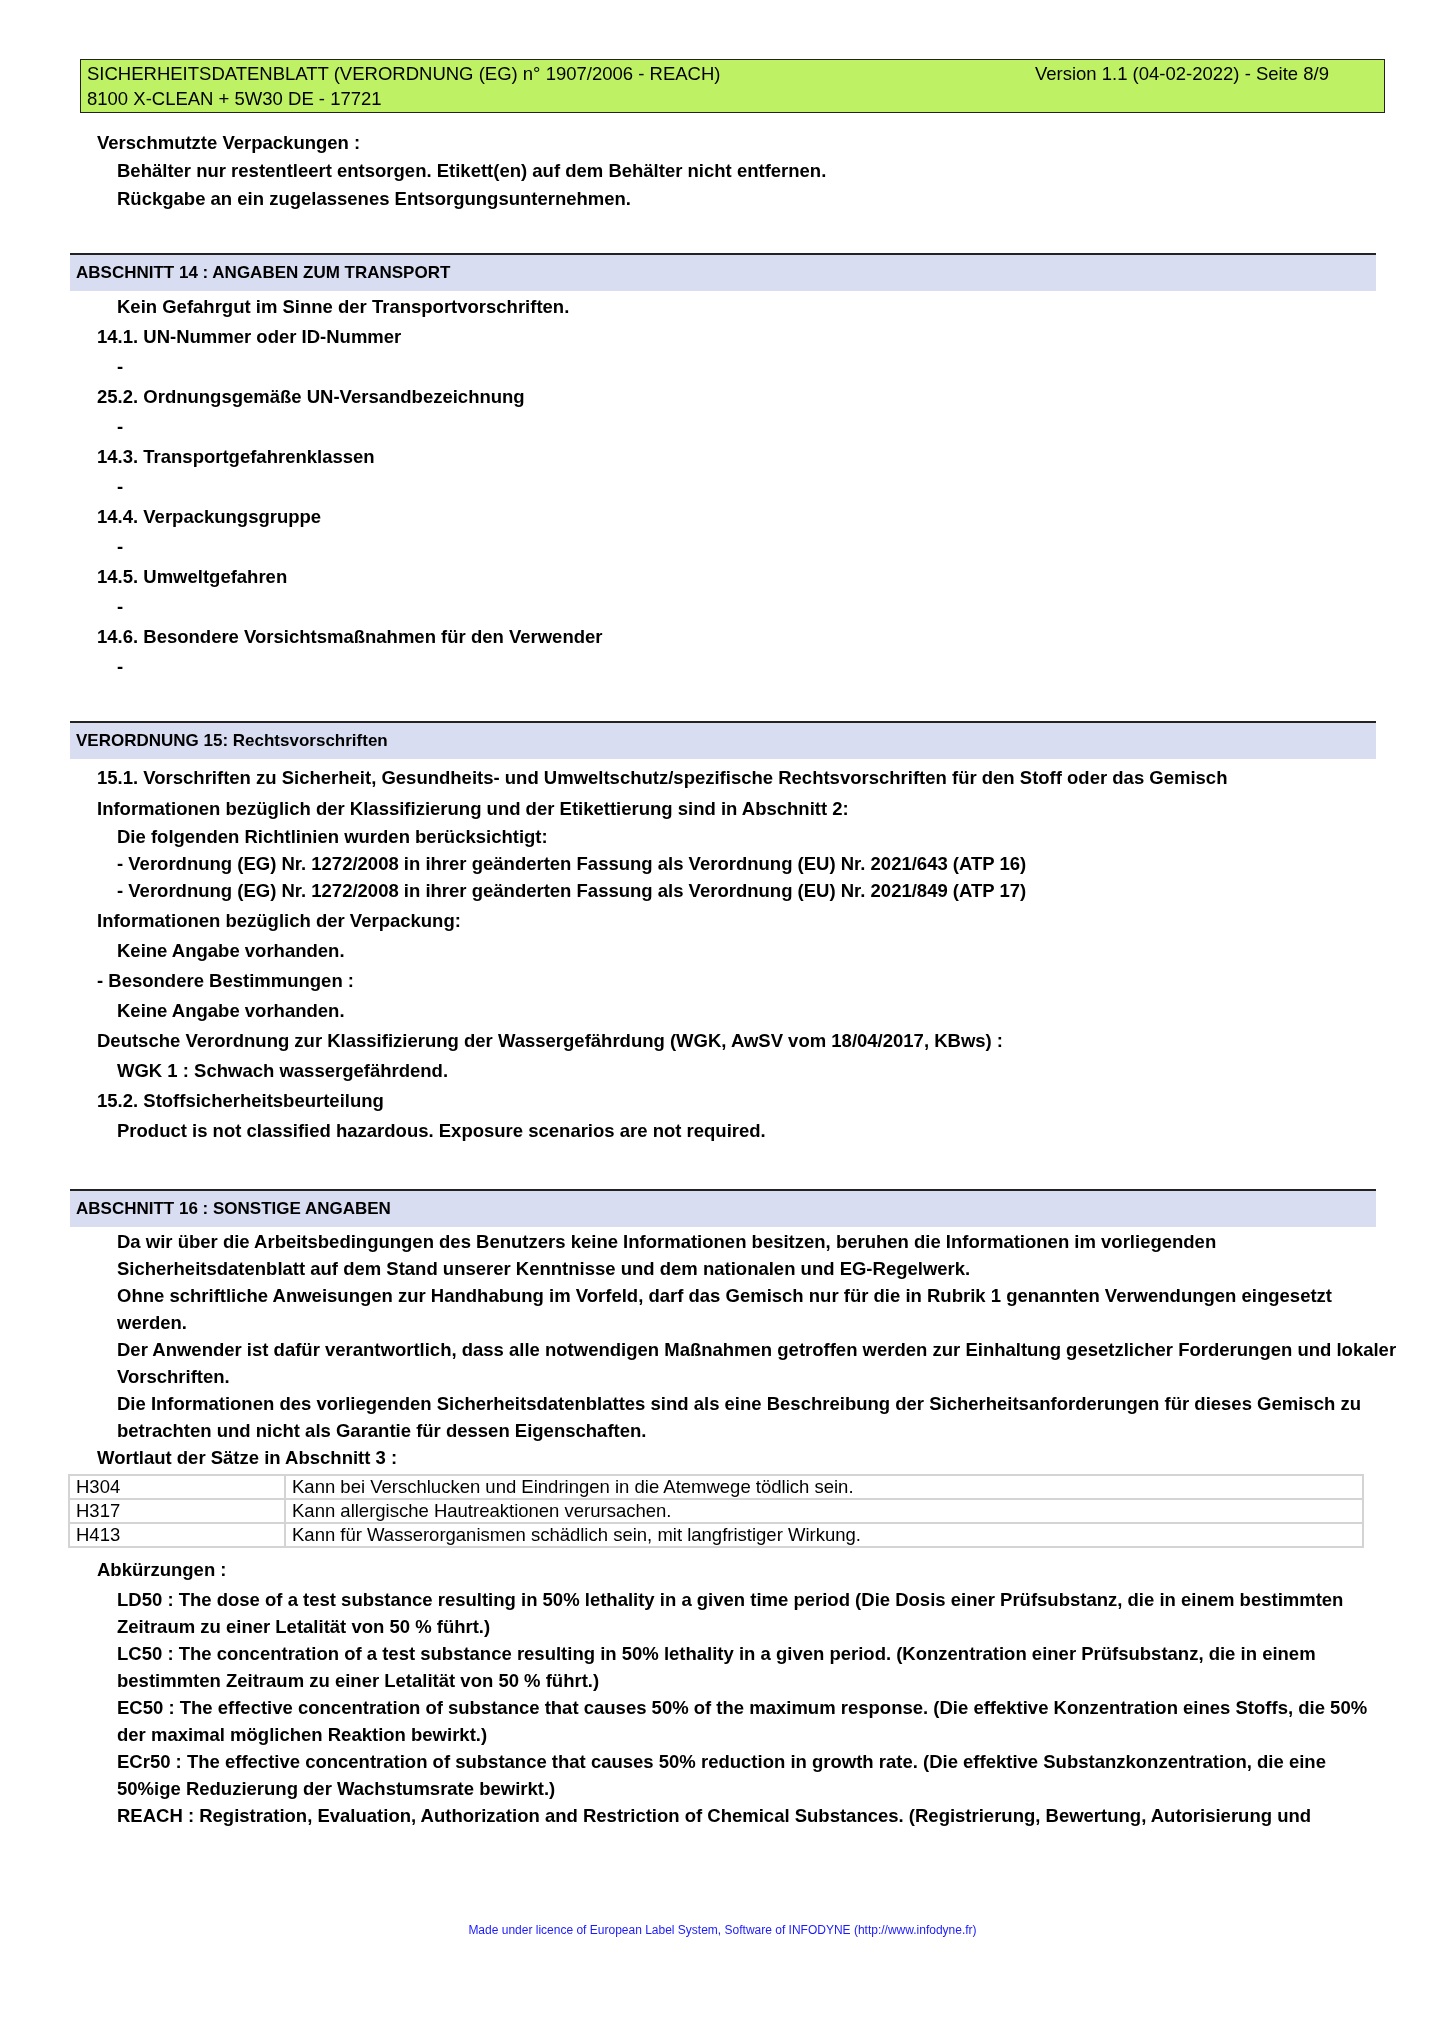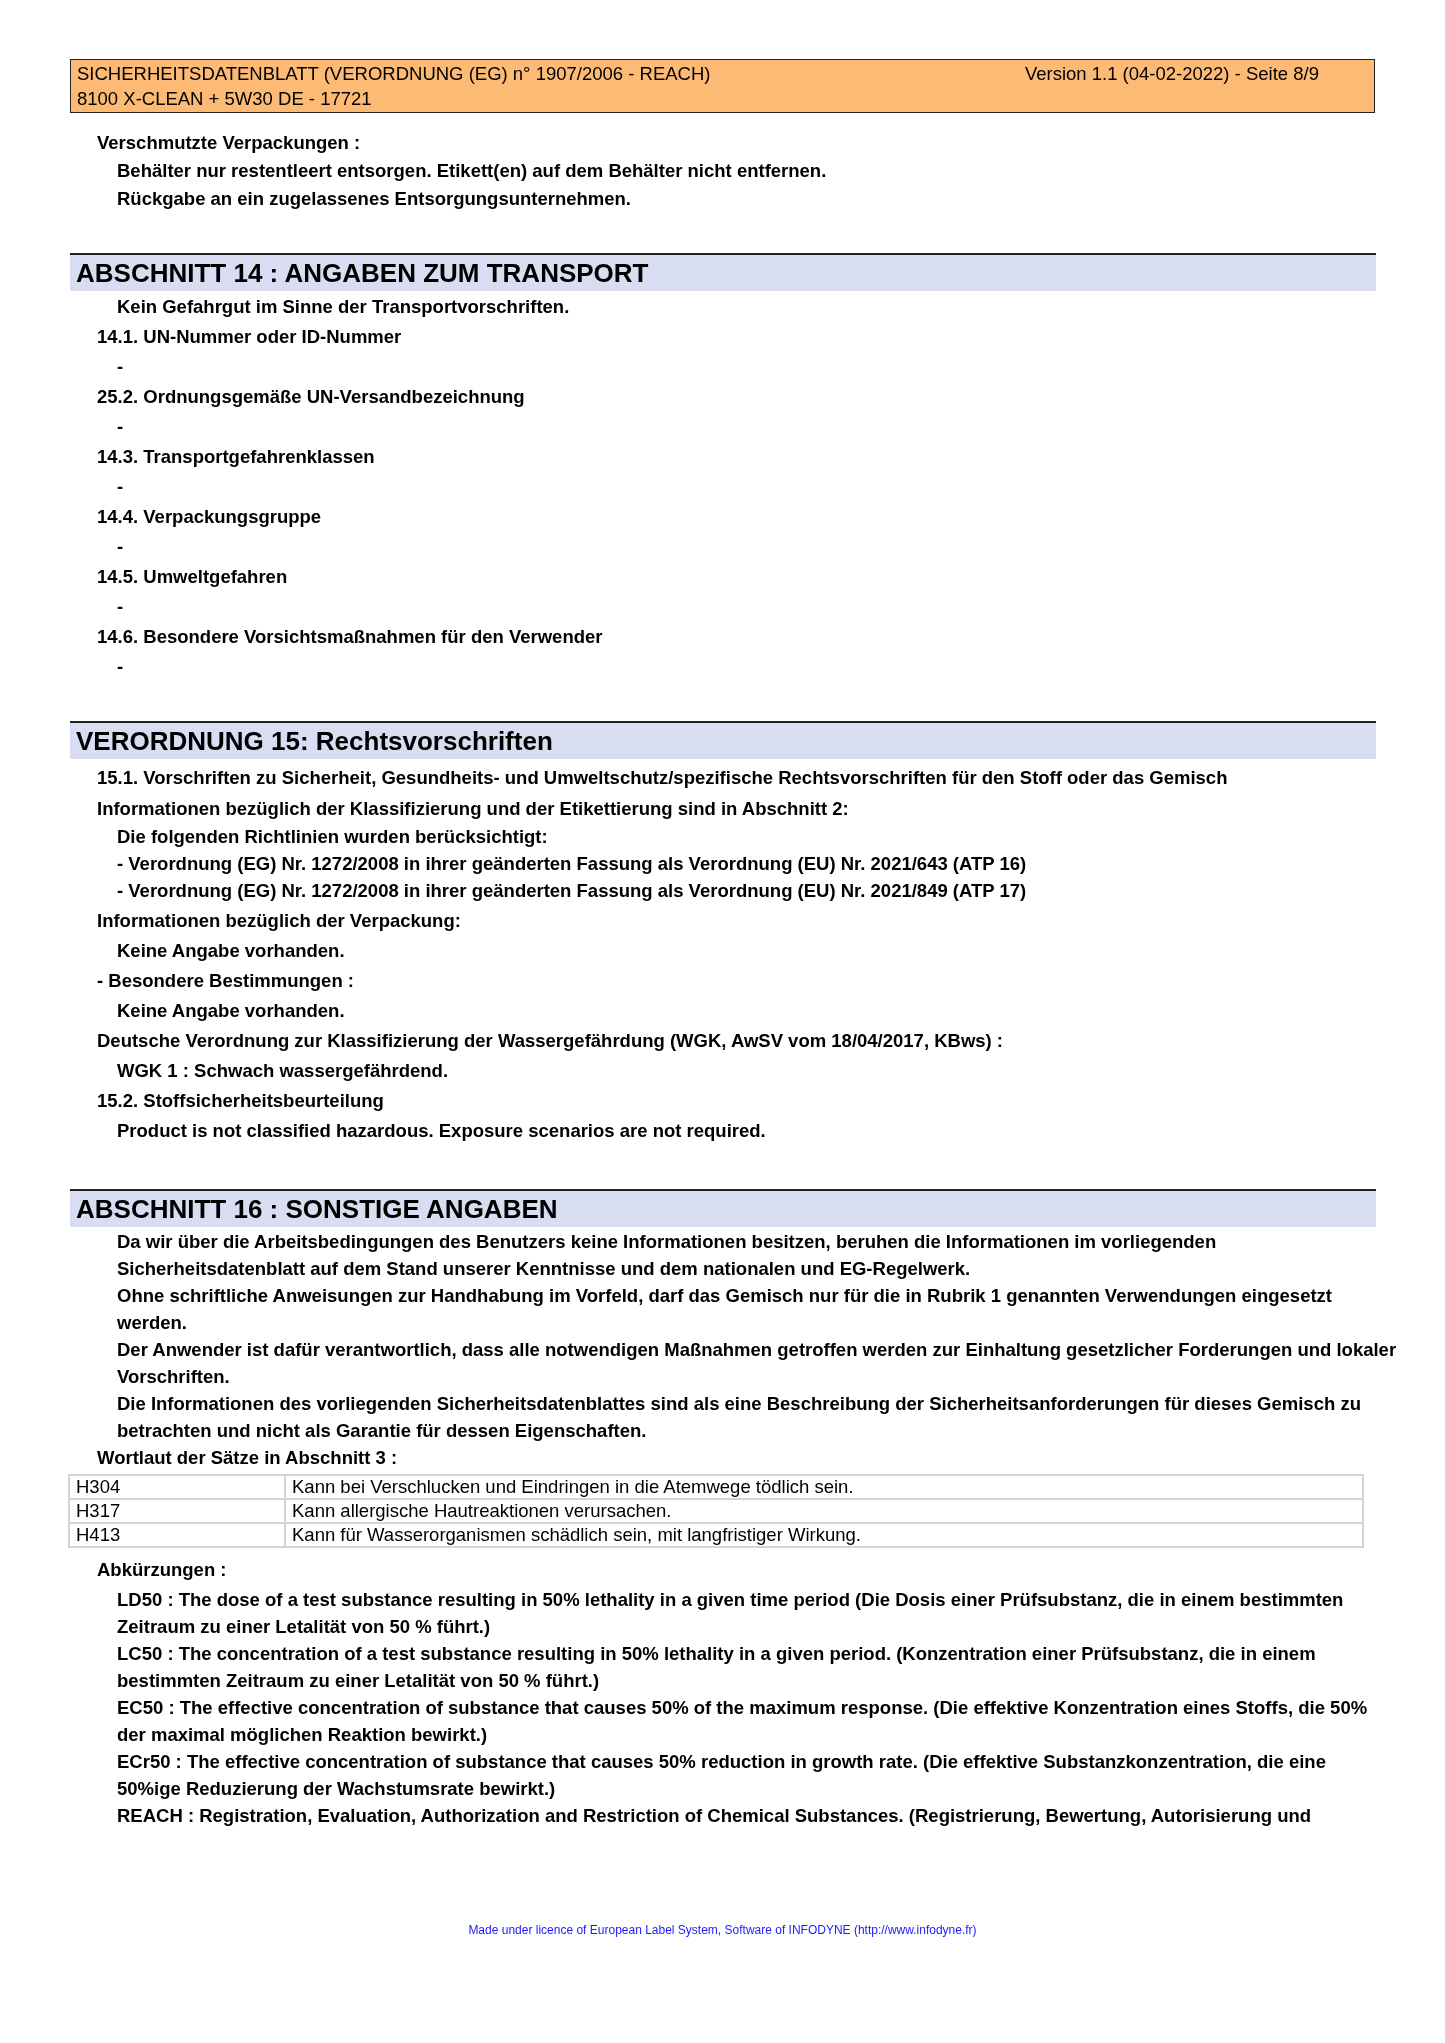--- a/index.html
+++ b/index.html
@@ -1,28 +1,28 @@
 <!DOCTYPE html>
 <html><head>
 <meta charset="utf-8">
 <style>
   html, body { margin: 0; padding: 0; background: #ffffff; }
   body { width: 1445px; height: 2043px; position: relative; overflow: hidden;
          font-family: "Liberation Sans", sans-serif; color: #000; }
   .abs { position: absolute; white-space: nowrap; }
   .t { font-size: 18.5px; line-height: 22px; font-weight: bold; }
   .b { font-weight: bold; }
-  .hdr-box { position: absolute; left: 70px; top: 59px; width: 1305px; height: 54px;
-             background: #fdba74; border: 1.5px solid #222; box-sizing: border-box; }
+  .hdr-box { position: absolute; left: 80px; top: 59px; width: 1305px; height: 54px;
+             background: #bef264; border: 1.5px solid #222; box-sizing: border-box; }
   .hdr-l1 { position: absolute; left: 6px; top: 3px; font-size: 18.5px; line-height: 22px; }
   .hdr-l2 { position: absolute; left: 6px; top: 28px; font-size: 18.5px; line-height: 22px; }
   .hdr-r { position: absolute; right: 55px; top: 3px; font-size: 18.5px; line-height: 22px; }
   .sec { position: absolute; left: 70px; width: 1306px; height: 38px; background: #d9ddf2;
          border-top: 2px solid #222; box-sizing: border-box; }
-  .sec span { position: absolute; left: 6px; top: 6px; font-size: 26px; font-weight: bold; line-height: 24px; white-space: nowrap; }
+  .sec span { position: absolute; left: 6px; top: 6px; font-size: 17px; font-weight: bold; line-height: 24px; white-space: nowrap; }
   .x1 { left: 97px; }
   .x2 { left: 117px; }
   table.h { position: absolute; left: 68px; top: 1474px; width: 1296px; border-collapse: collapse;
             font-size: 18.5px; }
   table.h td { border: 2px solid #d4d4d4; height: 22px; padding: 0 6px; line-height: 22px; }
   table.h td.code { width: 202px; }
   .footer { position: absolute; left: 0; width: 1445px; top: 1920px; text-align: center;
             color: #1a1aff; font-size: 12px; line-height: 20px; }
 </style>
 </head>

